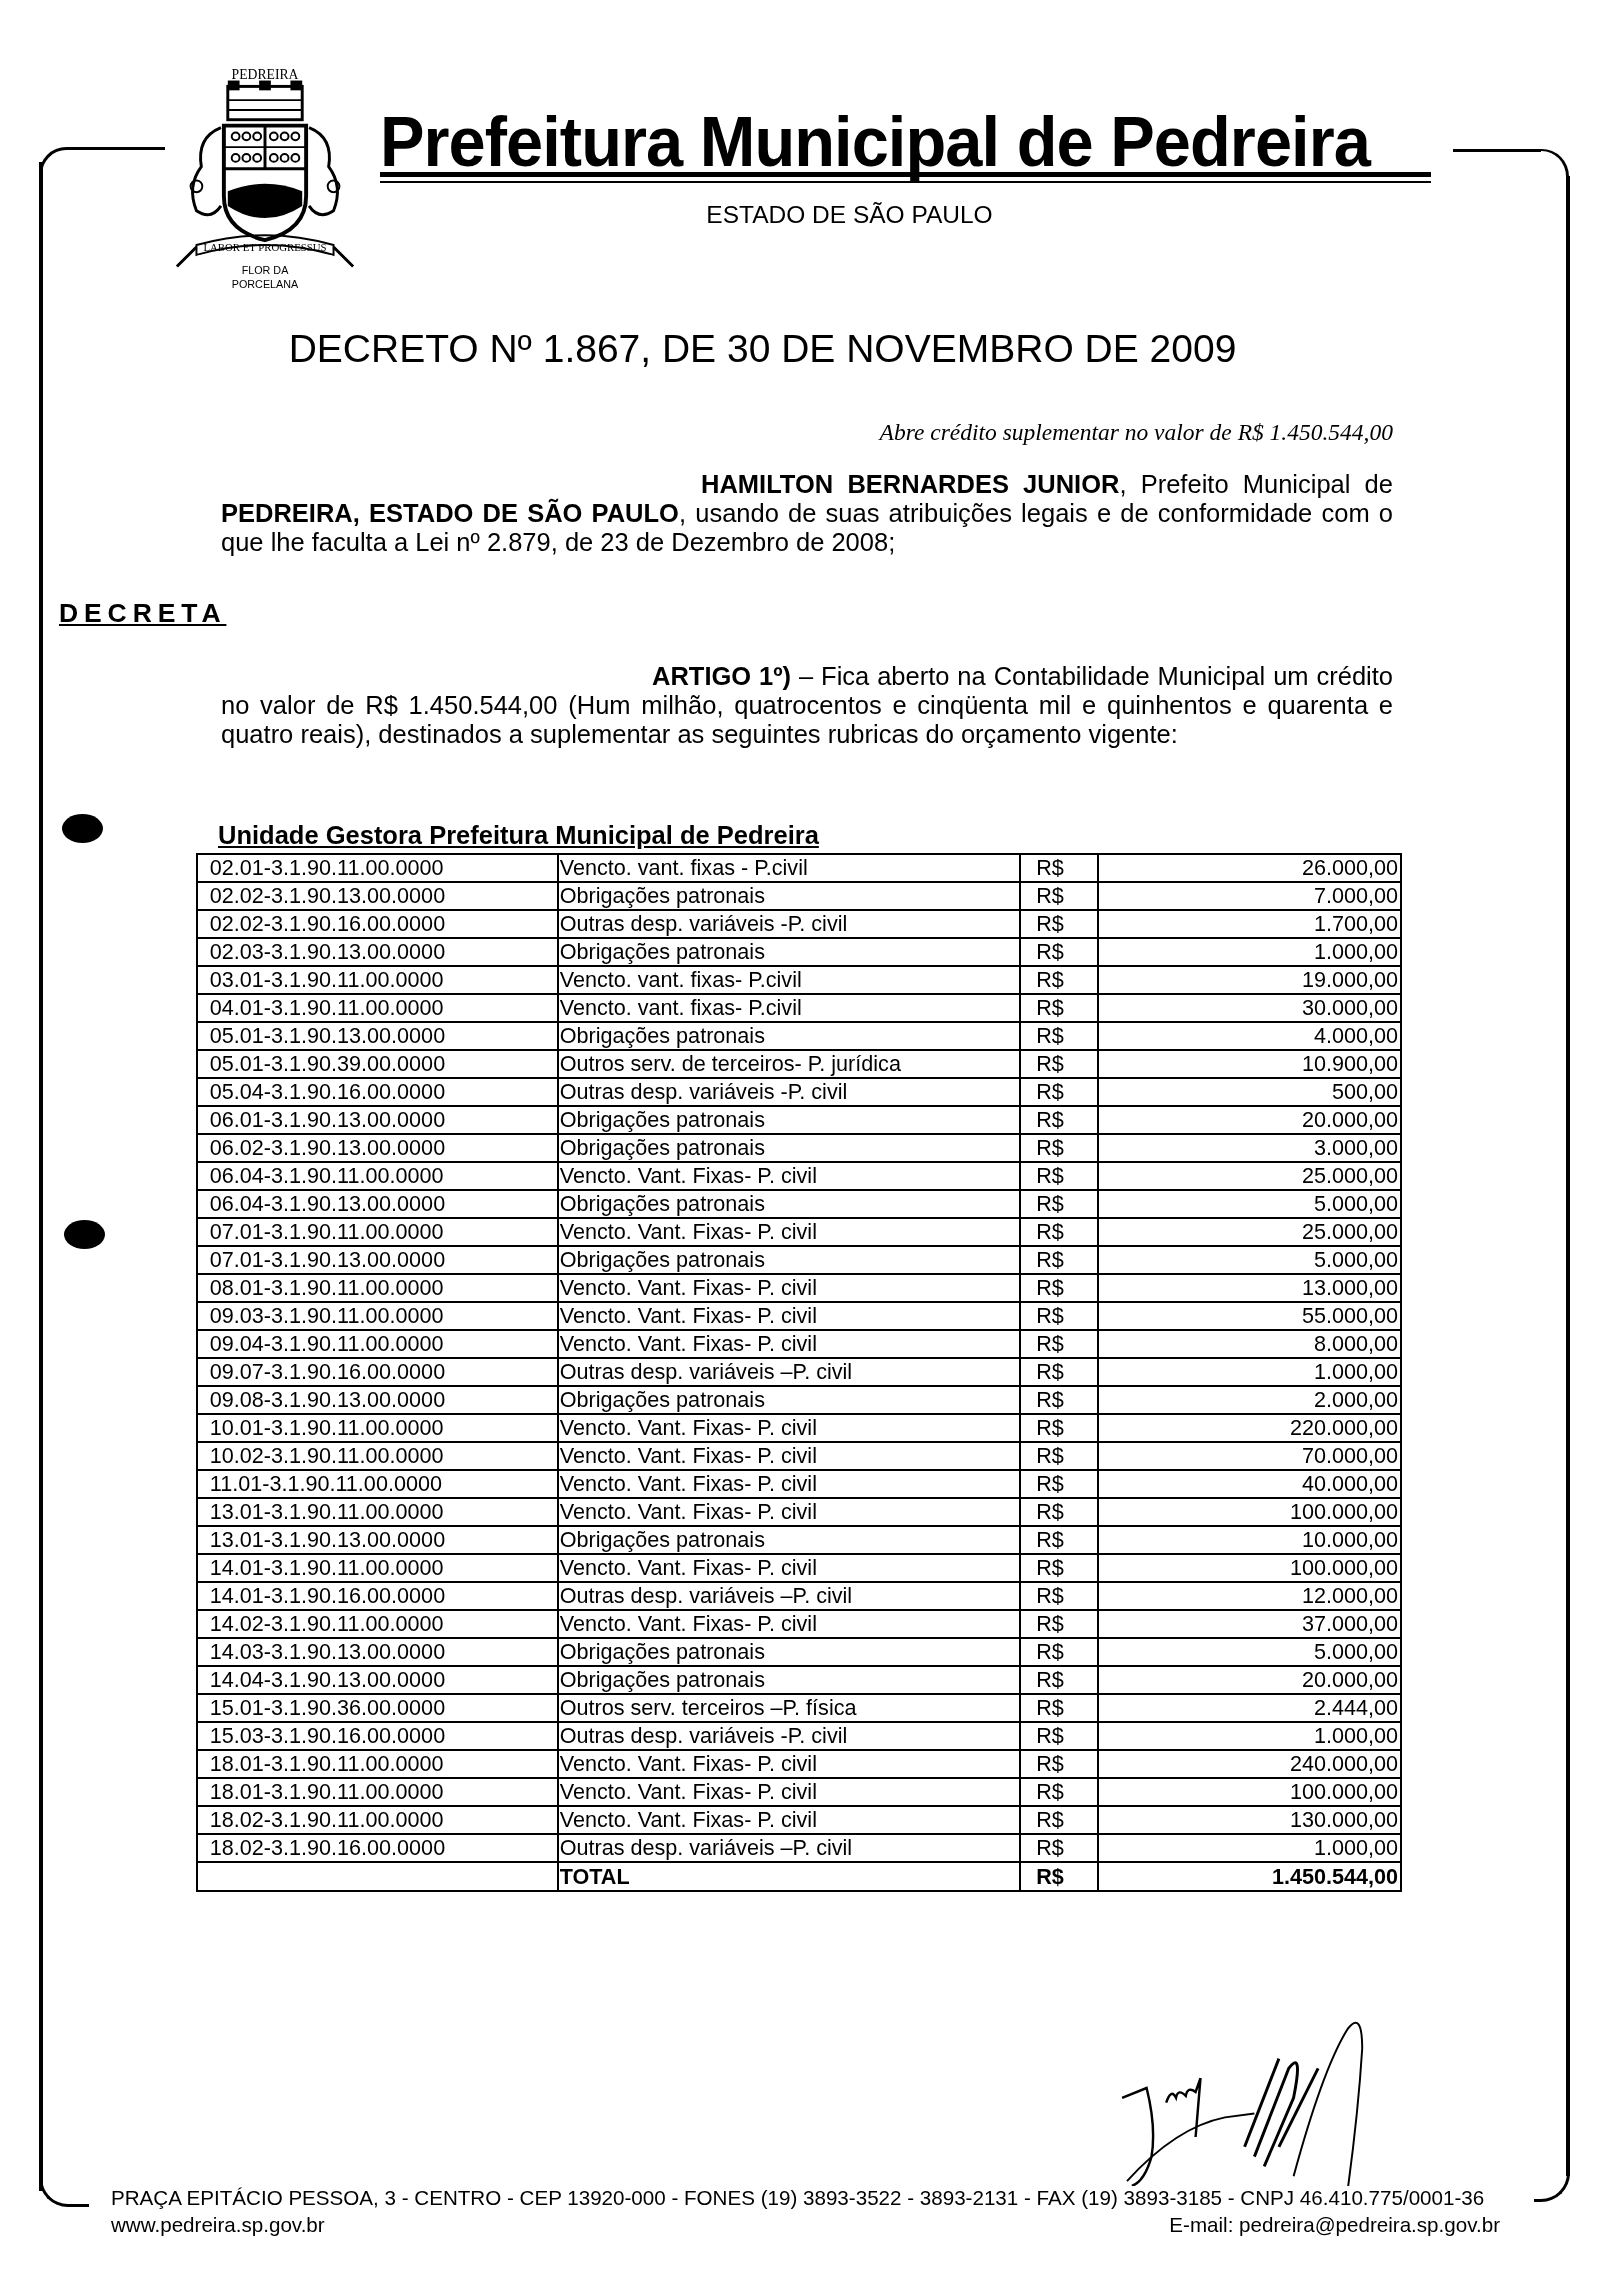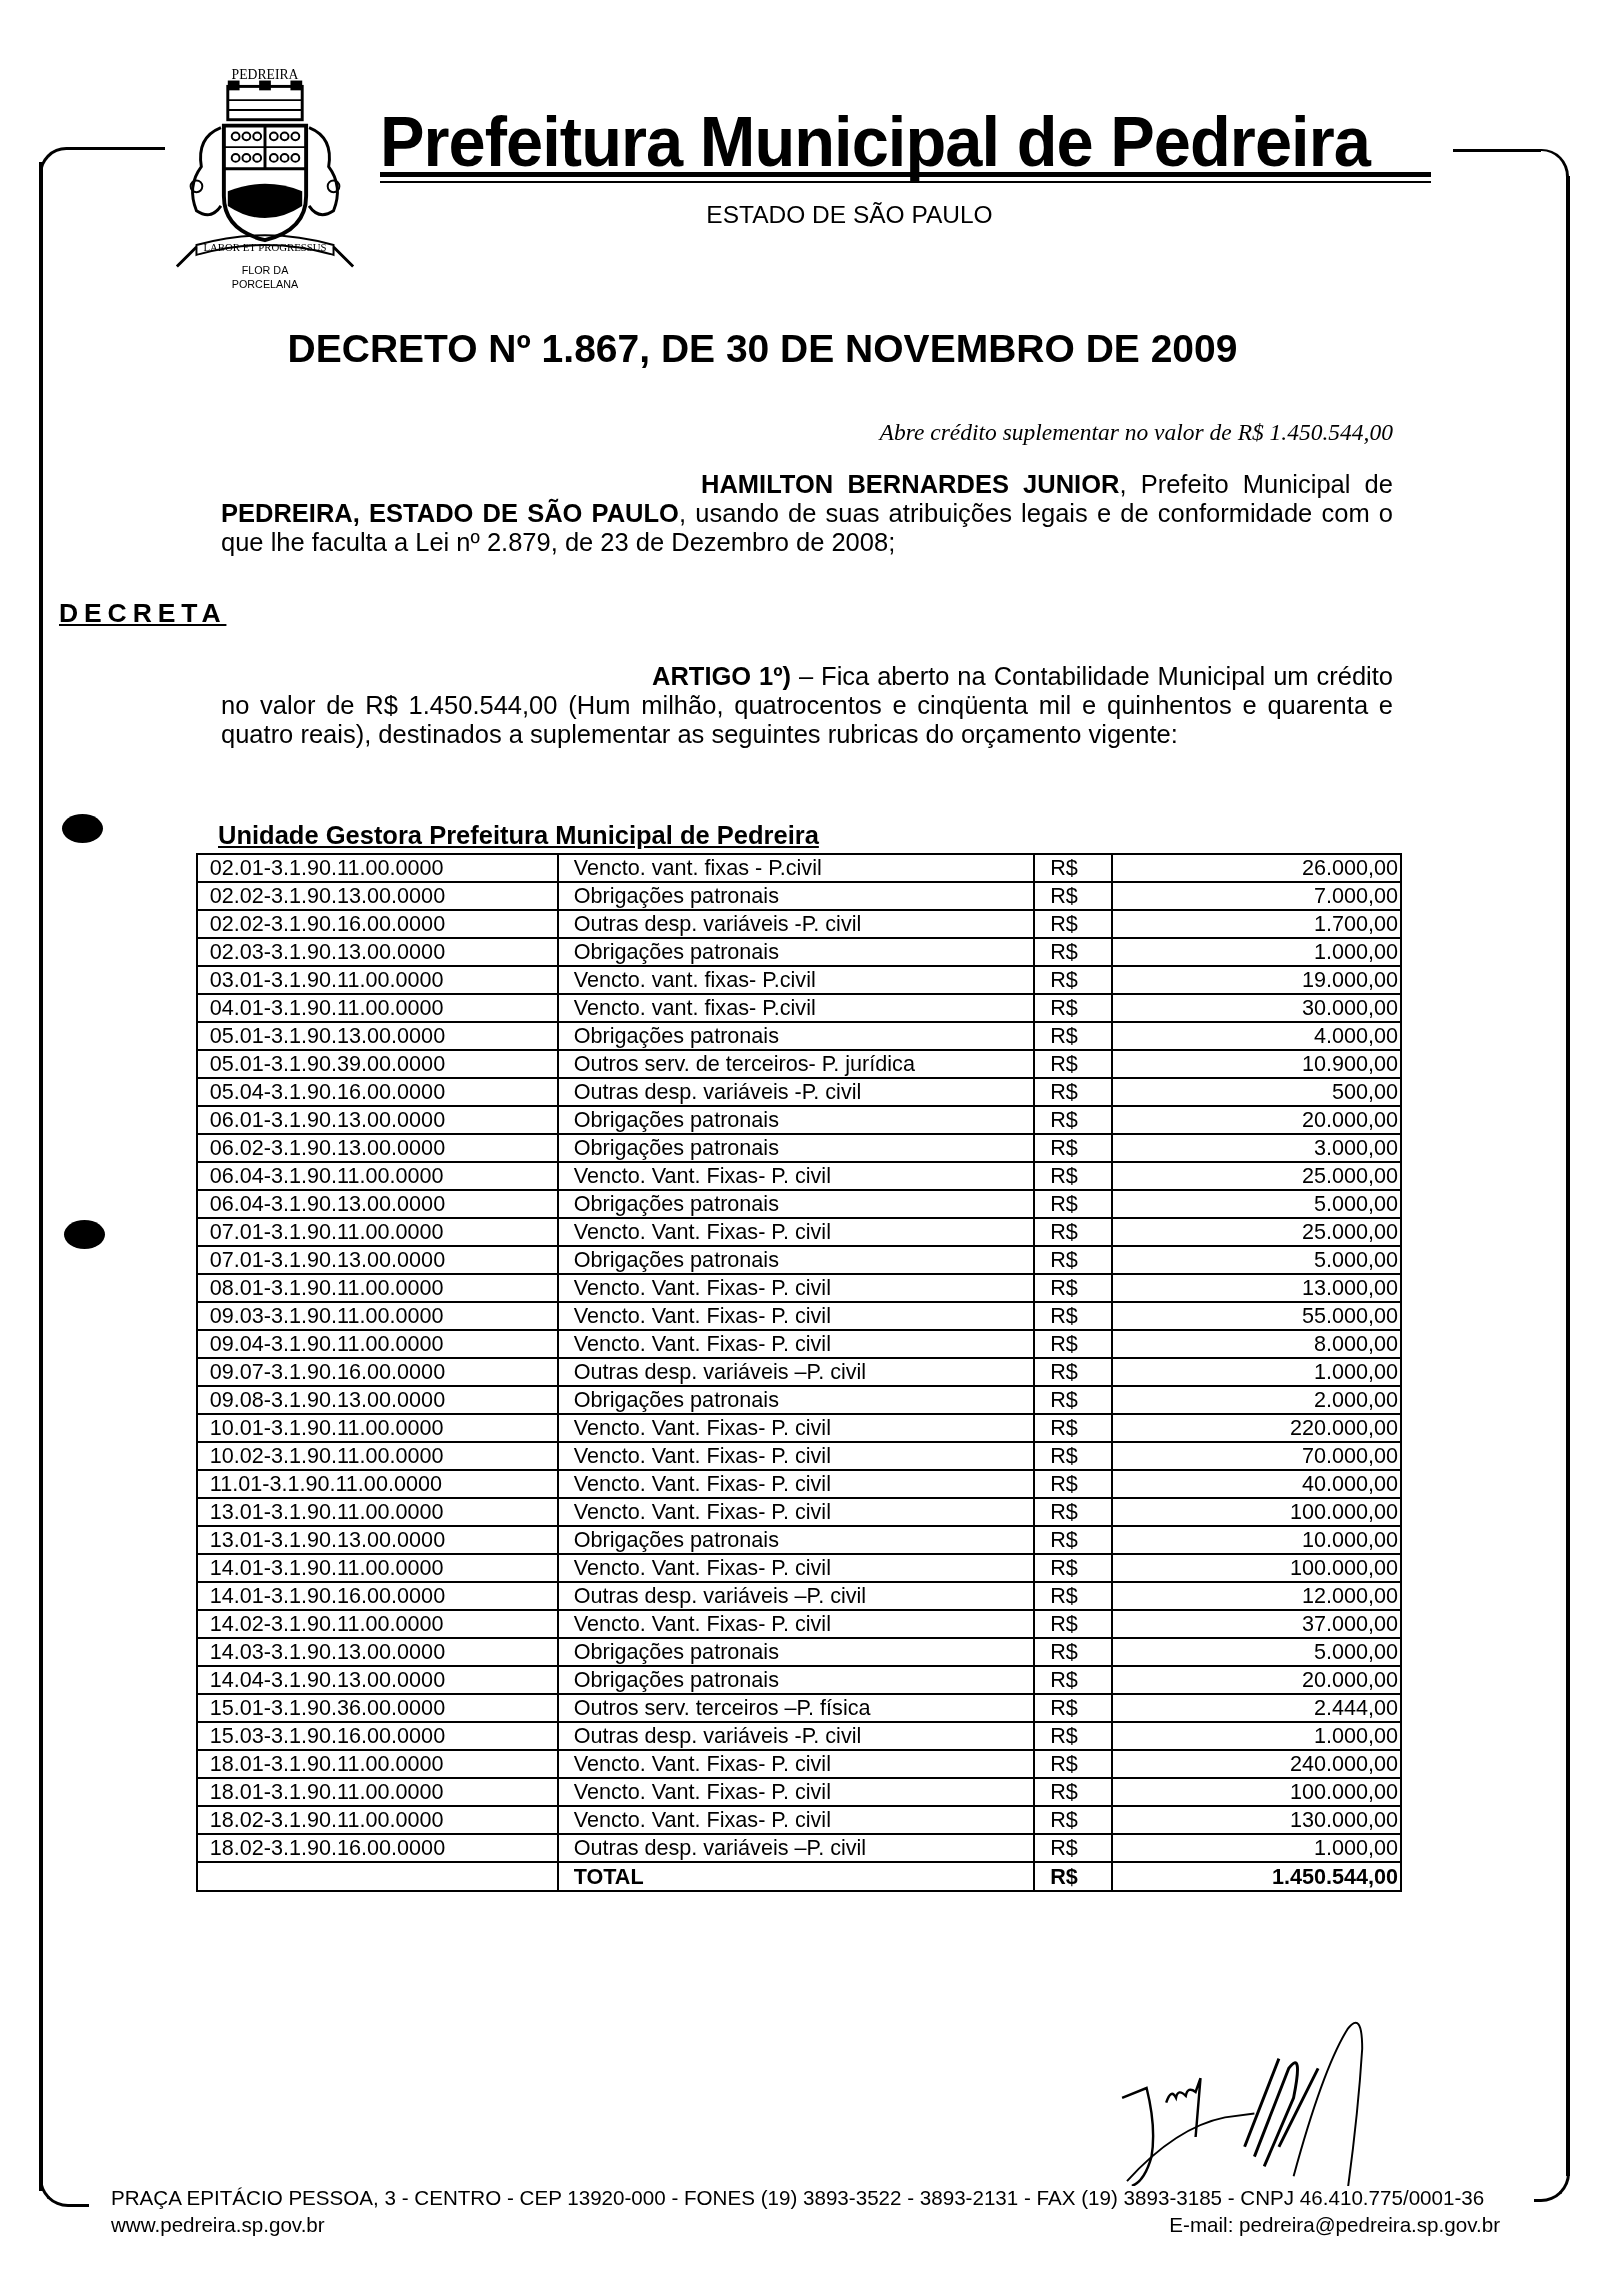--- a/index.html
+++ b/index.html
@@ -21,33 +21,33 @@
   .hole { width:41px; height:29px; background:#000; border-radius:50%; }
 
   
   .logo { left:167px; top:59px; width:196px; height:235px; }
 
   .title { left:380px; top:106px; font-size:71px; font-weight:bold; letter-spacing:-1px; transform:scaleX(0.94); transform-origin:left top; line-height:1; white-space:nowrap; }
   .title-rule1 { left:380px; top:172px; width:1051px; height:4.9px; background:#000; }
   .title-rule2 { left:380px; top:181px; width:1051px; height:2px; background:#000; }
   .state { left:0; width:1611px; top:201px; text-align:center; font-size:24.5px; padding-left:88px; box-sizing:border-box; }
 
-  .decree { left:0; width:1466px; top:329px; text-align:center; font-size:39px; font-weight:bold; line-height:1; padding-left:59px; box-sizing:border-box; }
+  .decree { left:0; width:1466px; top:329px; text-align:center; font-size:39px; font-weight:normal; line-height:1; padding-left:59px; box-sizing:border-box; }
   .ementa { right:218px; top:419px; font-family:"Liberation Serif", serif; font-style:italic; font-size:23.5px; }
 
   .para { left:221px; width:1172px; font-size:25.5px; line-height:29px; text-align:justify; }
   .indent { display:inline-block; width:480px; }
   .decreta { left:0; width:1384px; top:598px; text-align:left; font-size:26.5px; font-weight:bold; letter-spacing:5.9px; text-decoration:underline; padding-left:59px; box-sizing:border-box; }
 
   .unit-title { left:218px; top:821px; font-size:25.5px; font-weight:bold; text-decoration:underline;text-align:center; }
 
   table.budget { position:absolute; left:196px; top:853px; width:1206px; border-collapse:collapse; font-size:21.6px; }
   table.budget td { border:2px solid #000; height:26px; padding:0 5.9px; line-height:23.5px; white-space:nowrap; }
   table.budget td.code { width:341px; padding-left:11.8px; }
-  table.budget td.desc { width:453px; padding-left:15px; }
+  table.budget td.desc { width:453px; padding-left:1px; }
   table.budget td.cur { width:55px; text-align:left; padding-left:15.7px; }
   table.budget td.val { text-align:right; padding-right:2px; }
   table.budget tr.total td { font-weight:bold; height:27.4px; }
 
   .signature { left:1117px; top:1990px; width:314px; height:196px; }
 
   .footer1 { left:111px; top:2186px; font-size:20.6px; white-space:nowrap; }
   .footer2 { left:111px; top:2213px; font-size:20.6px; }
   .footer3 { right:111px; top:2213px; font-size:20.6px; }
 </style>

